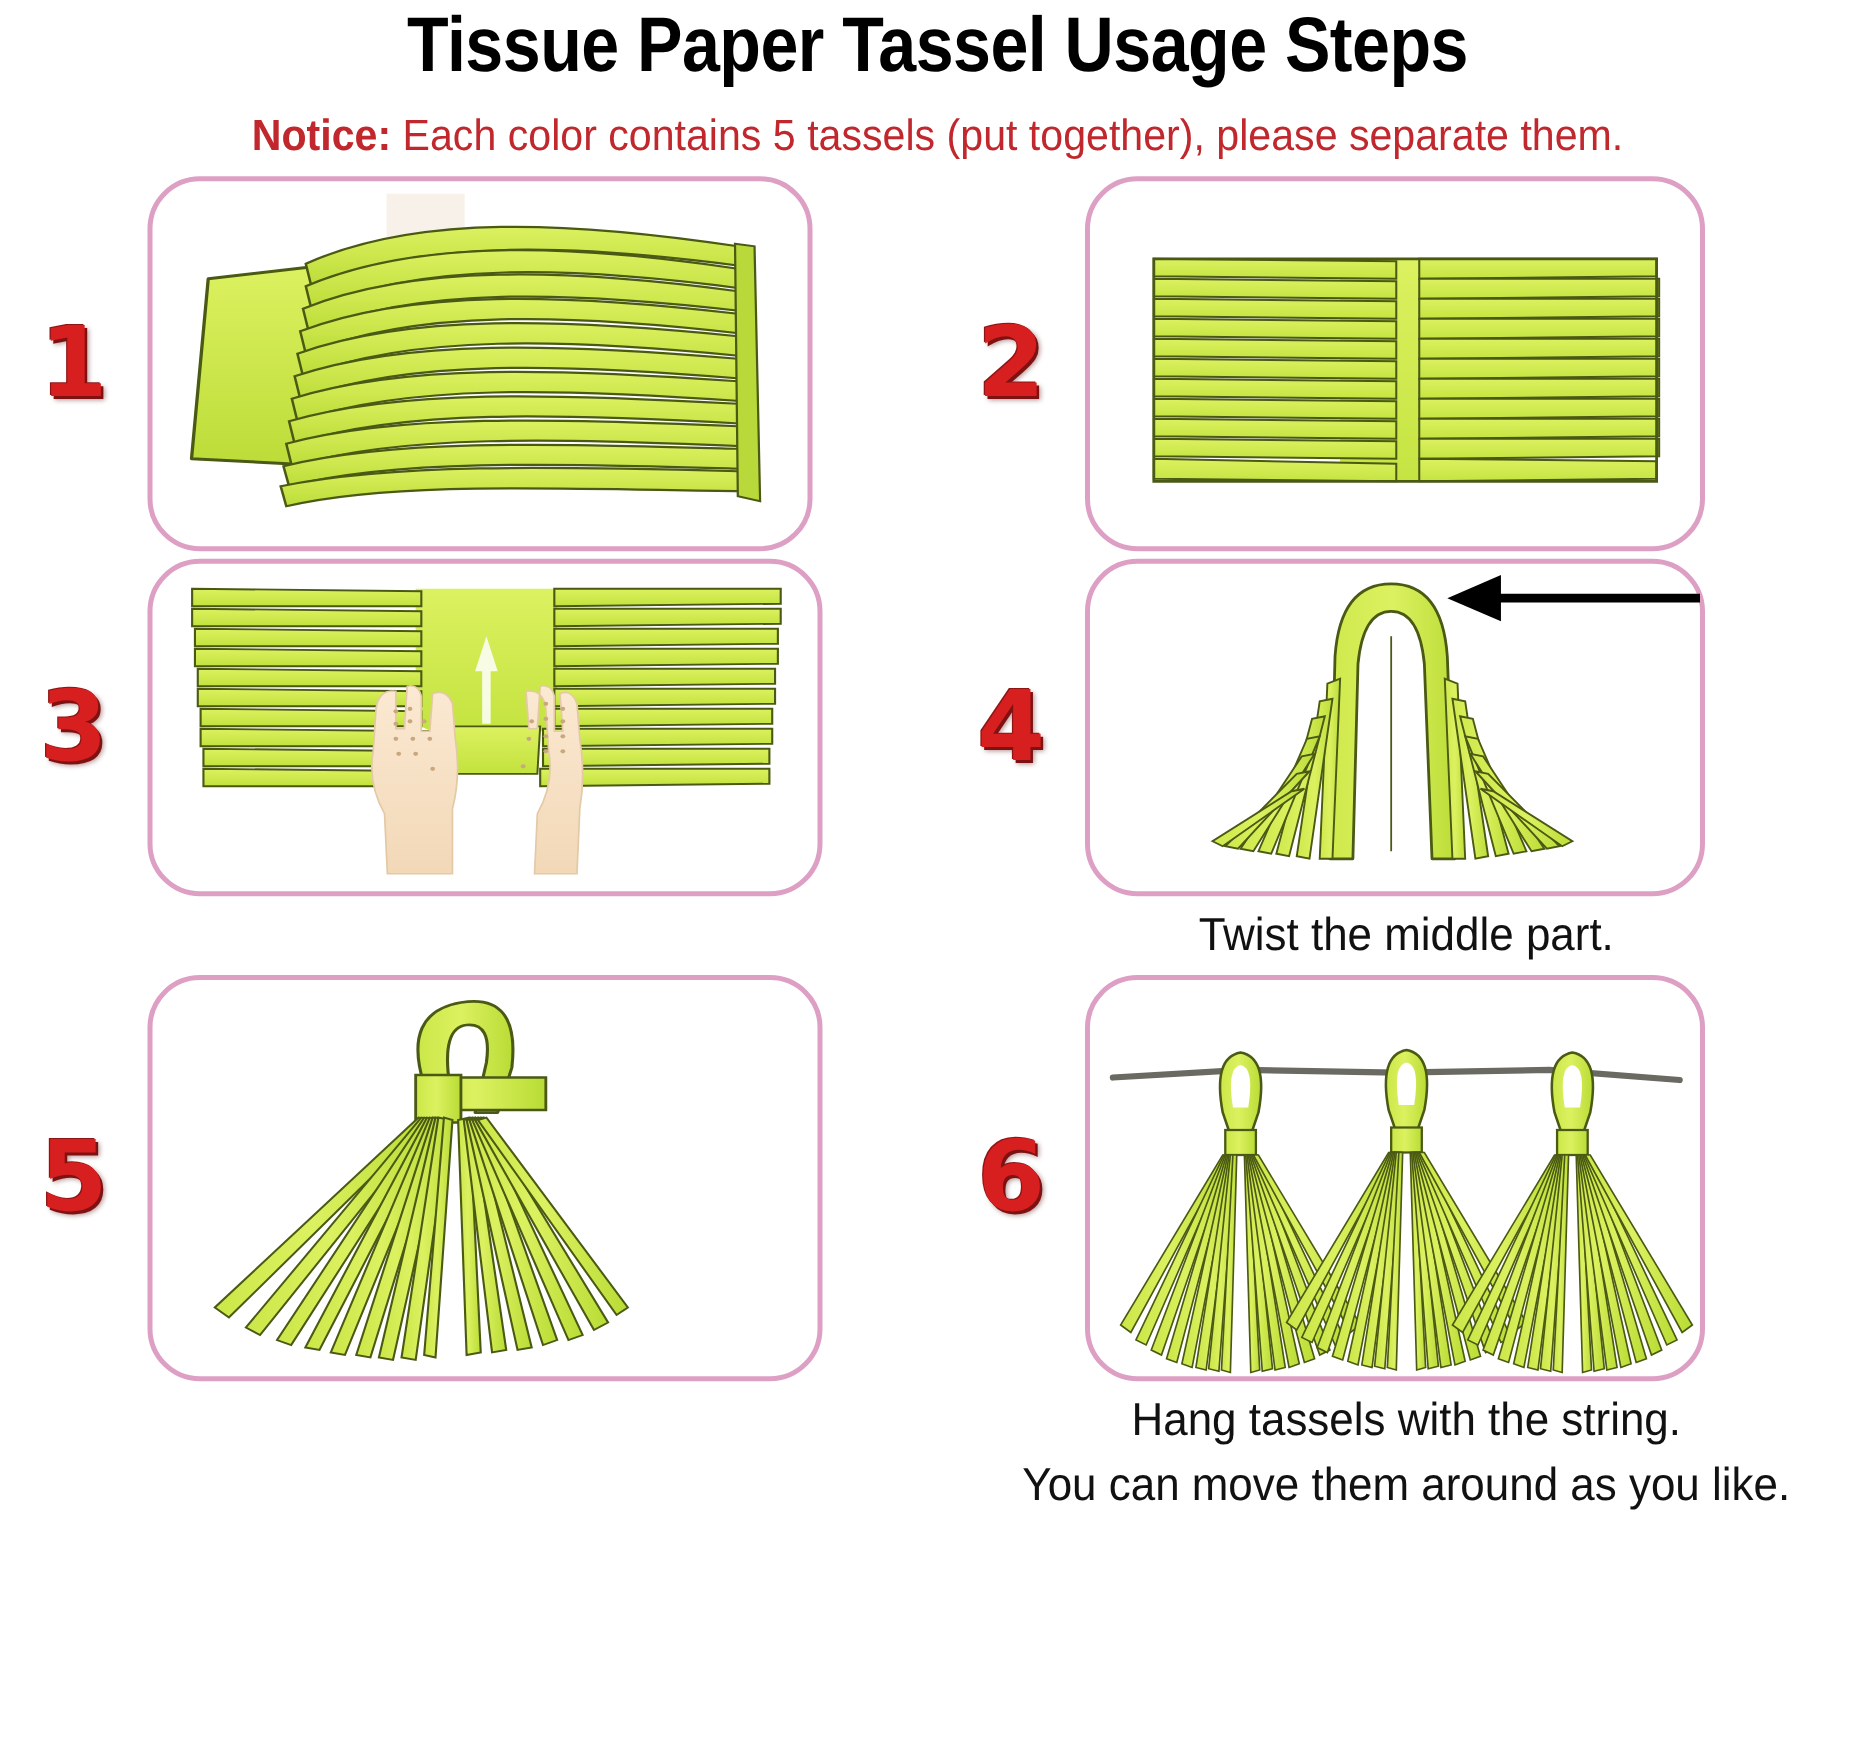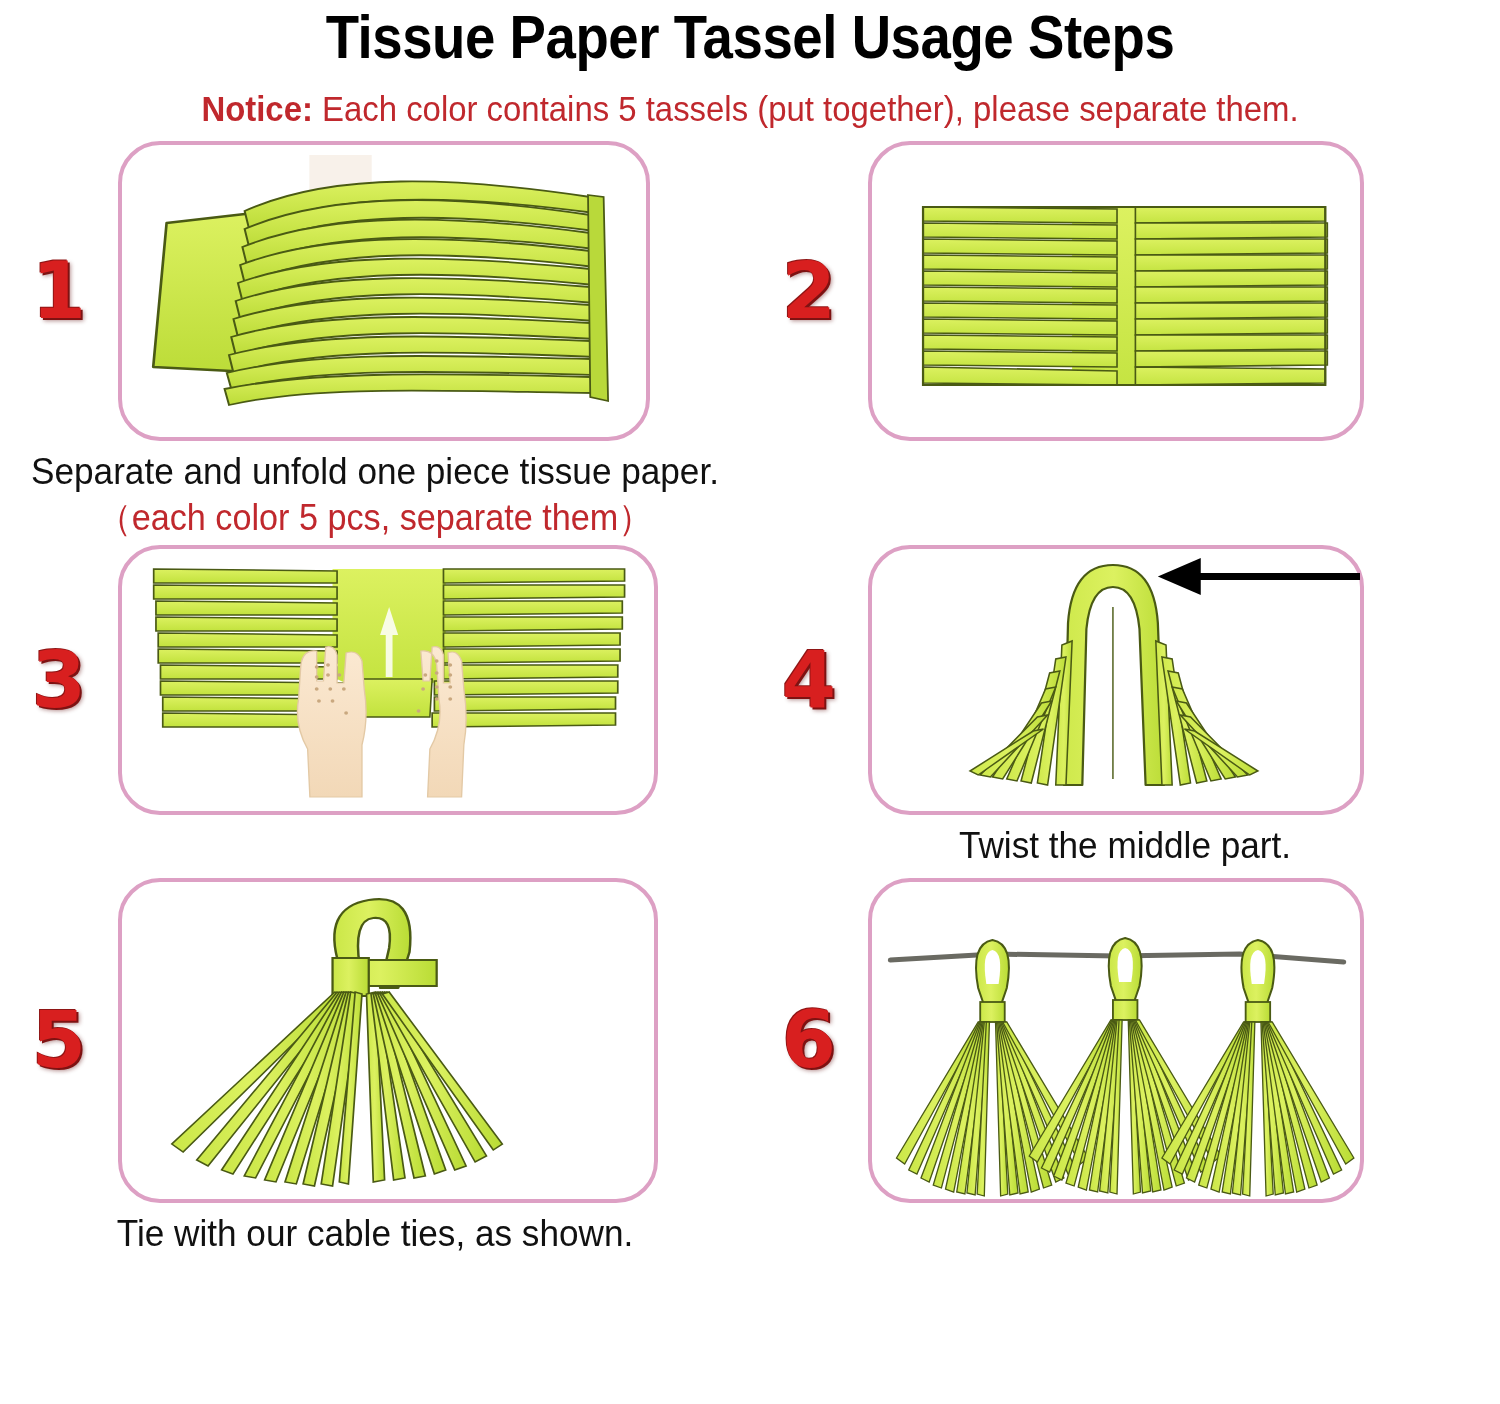--- a/index.html
+++ b/index.html
@@ -158,24 +158,20 @@
               <path d="M100,174 C180,146 290,150 420,160 L424,176 C294,166 182,162 104,192 Z"></path>
               <path d="M98,192 C178,166 288,170 420,178 L424,194 C292,186 180,182 102,210 Z"></path>
               <path d="M96,210 C176,186 286,190 420,196 L424,212 C290,206 178,202 100,228 Z"></path>
               <path d="M94,228 C174,206 284,210 420,214 L424,230 C288,226 176,222 98,244 Z"></path>
               <path d="M92,244 C172,226 282,228 420,232 L424,248 C286,246 174,240 96,260 Z"></path>
             </g>
 
             <path d="M418,50 L432,52 L436,256 L420,252 Z" fill="#b9d93a" stroke="#4a5a14" stroke-width="1.6"></path>
           </svg>
         </div>
-      </div>
-      <div class="cap-block">
-        <div class="caption">Separate and unfold one piece tissue paper.</div>
-        <div class="caption caption-sub-red">（each color 5 pcs, separate them）</div>
       </div>
     </div>
 
     <div class="step-cell right">
       <div class="step-body">
         <div class="step-num">2</div>
         <div class="panel">
           <svg viewBox="0 0 478 292" preserveAspectRatio="none">
             <defs>
               <linearGradient id="g2" x1="0" y1="0" x2="0" y2="1">
@@ -398,23 +394,20 @@
               <path d="M216,112 L222,300 L232,298 L224,110 Z"></path>
               <path d="M220,112 L240,298 L250,296 L226,110 Z"></path>
               <path d="M222,112 L258,296 L268,294 L228,110 Z"></path>
               <path d="M224,112 L276,292 L286,288 L230,110 Z"></path>
               <path d="M226,112 L294,288 L304,284 L232,110 Z"></path>
               <path d="M228,112 L312,280 L322,274 L234,110 Z"></path>
               <path d="M230,112 L328,268 L336,262 L236,110 Z"></path>
             </g>
           </svg>
         </div>
-      </div>
-      <div class="cap-block">
-        <div class="caption">Tie with our cable ties, as shown.</div>
       </div>
     </div>
 
     <div class="step-cell right">
       <div class="step-body">
         <div class="step-num">6</div>
         <div class="panel">
           <svg viewBox="0 0 478 317" preserveAspectRatio="none">
             <defs>
               <linearGradient id="g6" x1="0" y1="0" x2="1" y2="0">
@@ -450,16 +443,20 @@
               </g>
             </defs>
 
             <path d="M18,78 L120,72 L240,74 L360,72 L462,80" fill="none" stroke="#6a6a62" stroke-width="5" stroke-linecap="round"></path>
             <use href="#tasselUnit" x="118" y="110"></use>
             <use href="#tasselUnit" x="248" y="108"></use>
             <use href="#tasselUnit" x="378" y="110"></use>
           </svg>
         </div>
       </div>
+      <div class="cap-block">
+        <div class="caption">Hang tassels with the string.</div>
+        <div class="caption">You can move them around as you like.</div>
+      </div>
     </div>
   </div>
 
 </div>
 
 </body></html>

